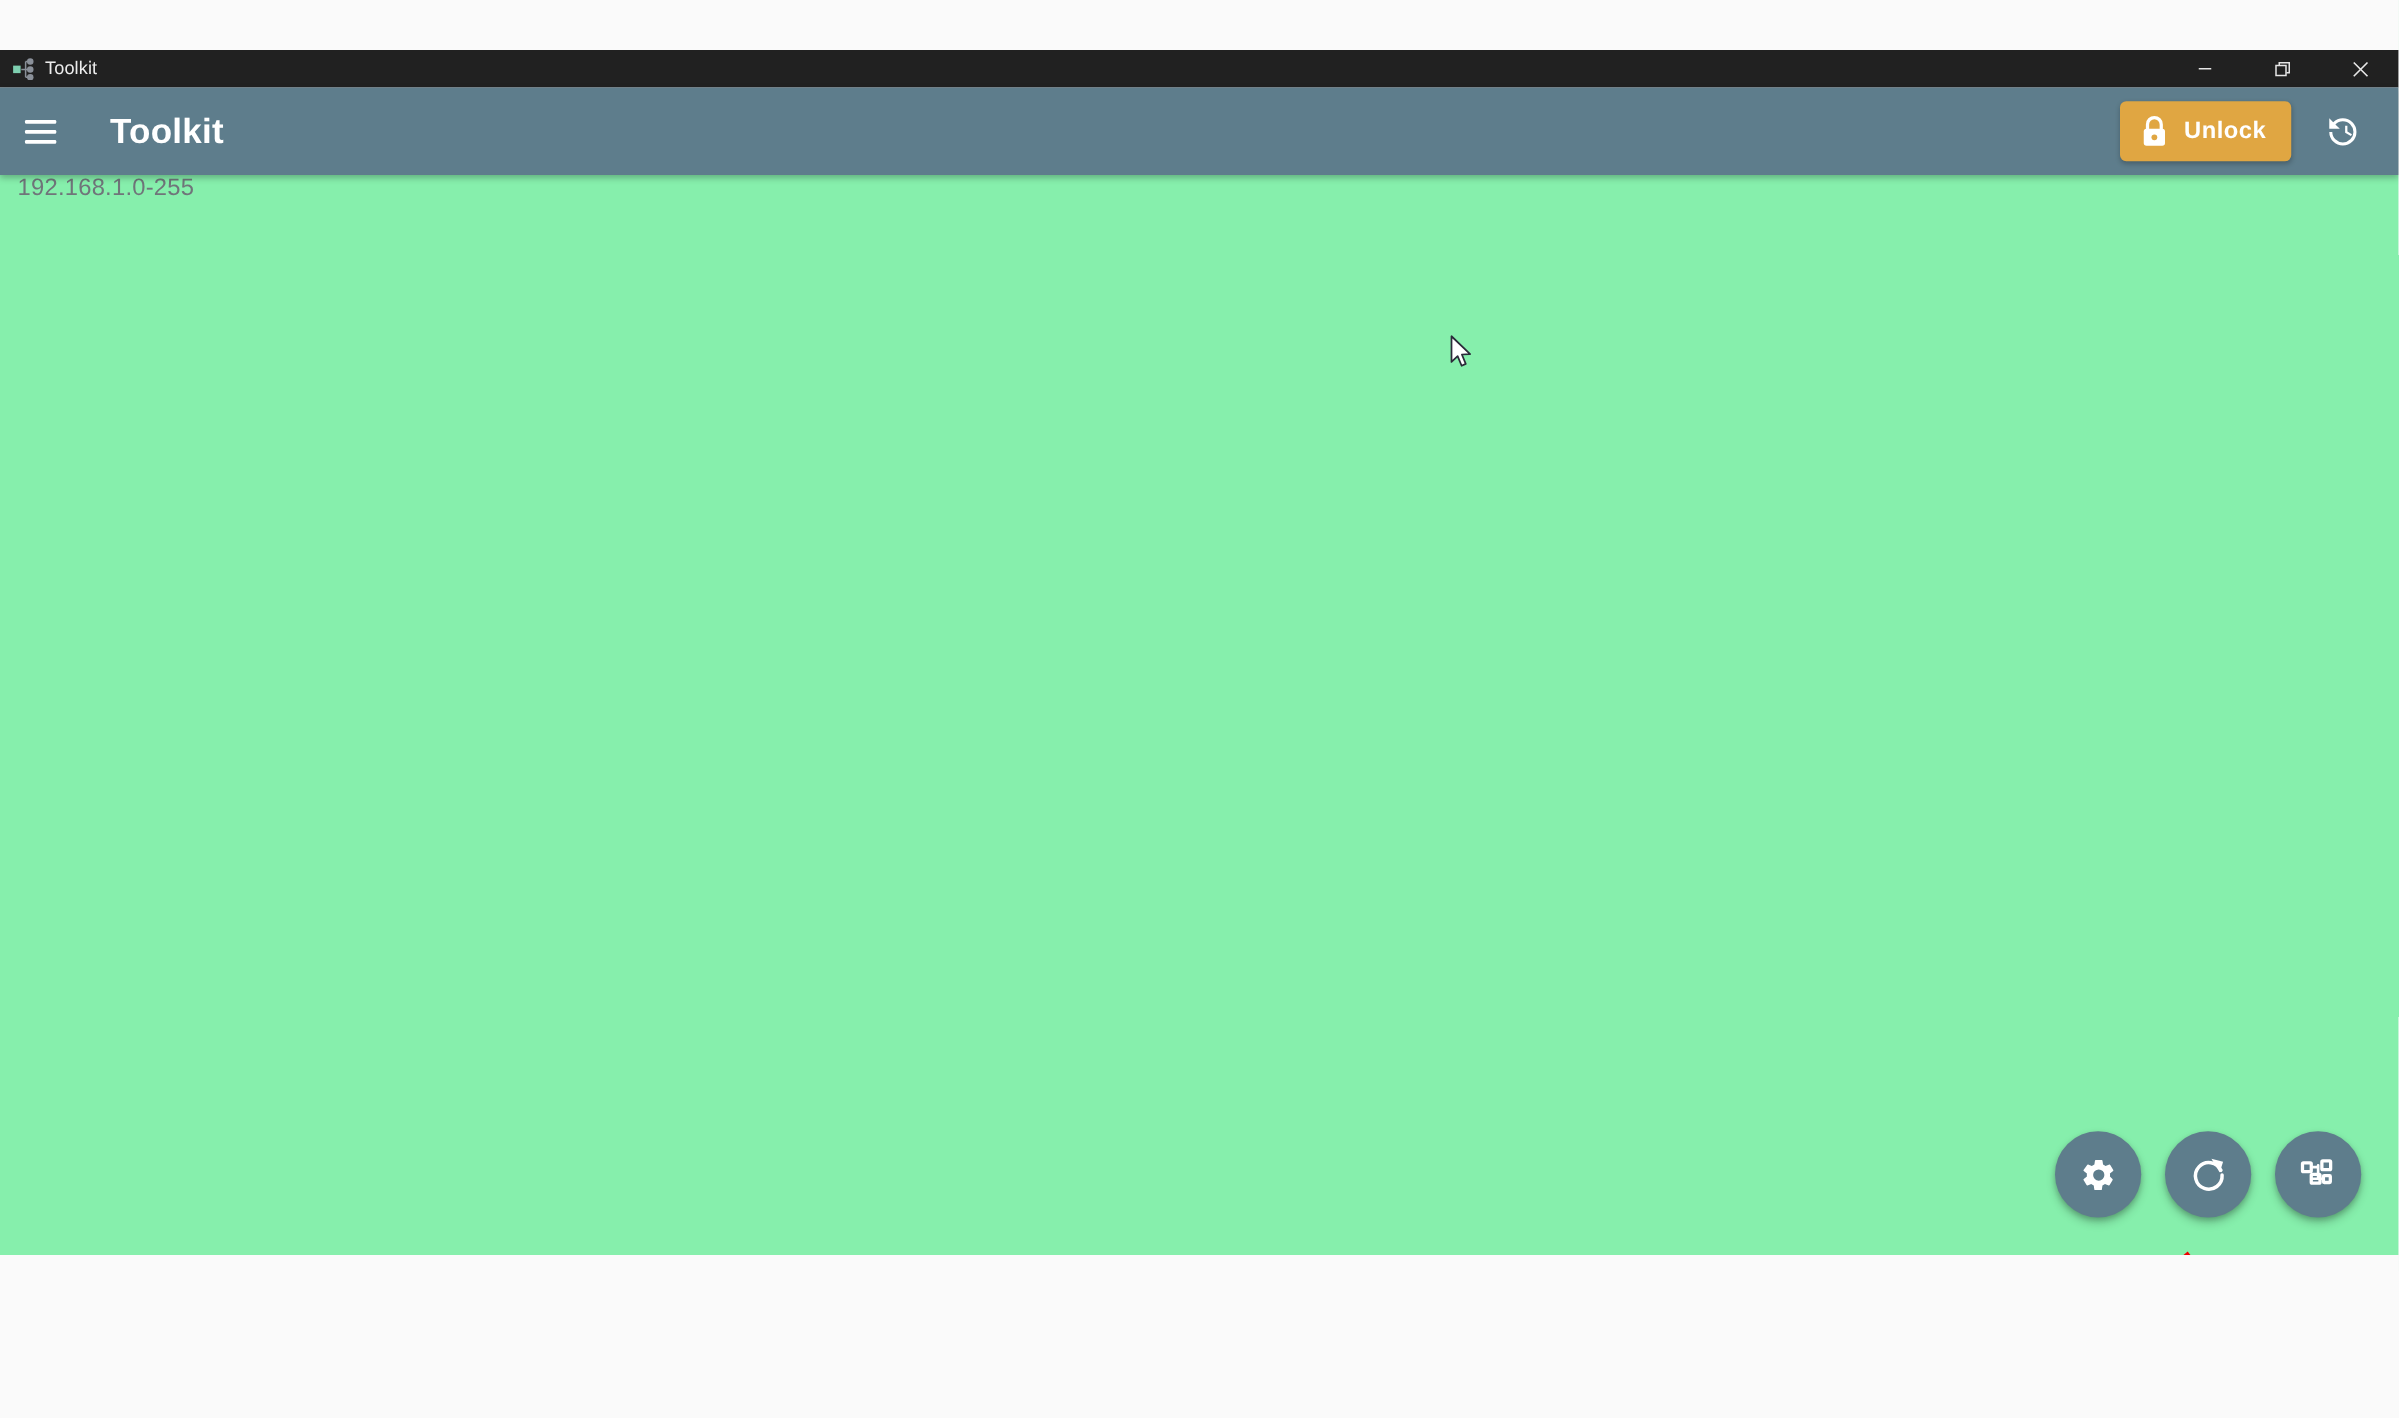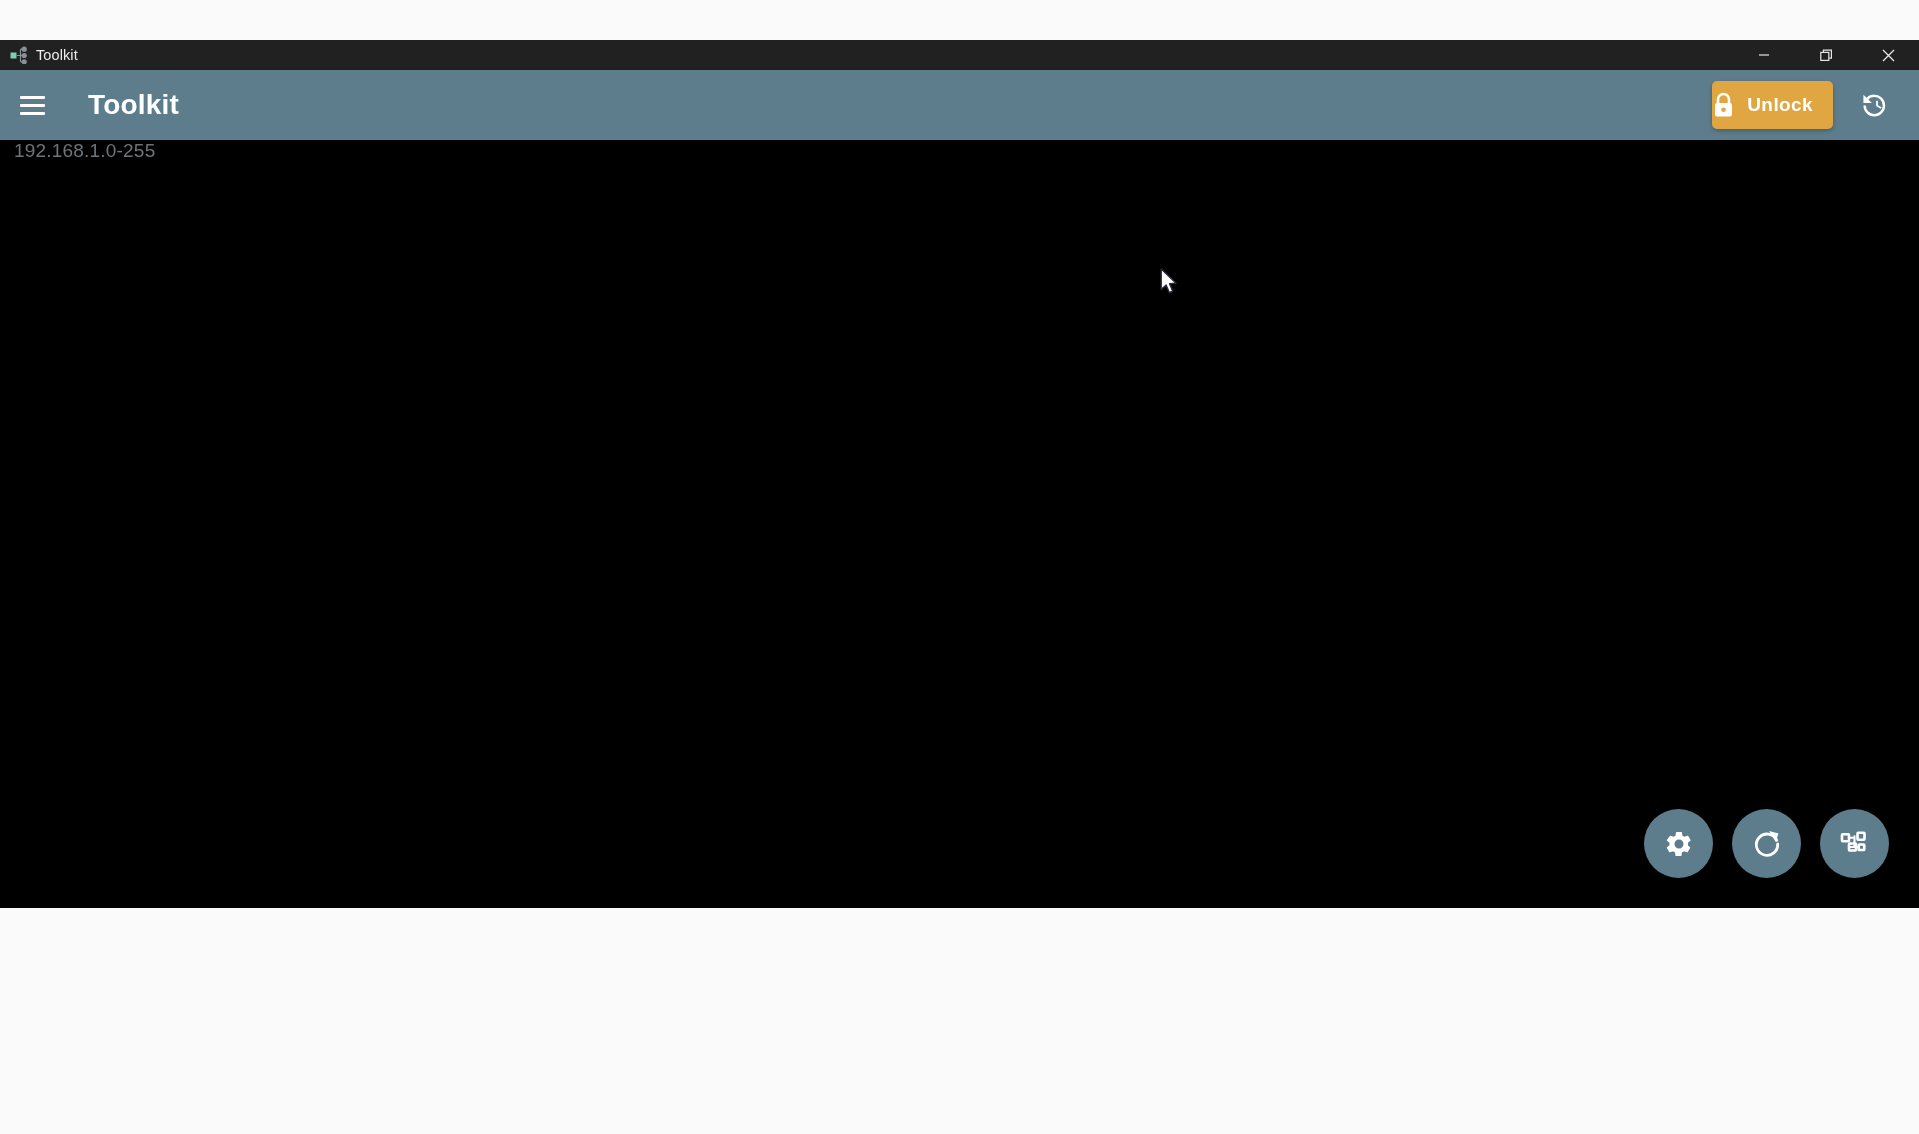--- a/index.html
+++ b/index.html
@@ -112,21 +112,21 @@
 
   #unlock-button {
     display: flex;
     align-items: center;
     gap: 12px;
     background: #e0a642;
     color: #ffffff;
     border: none;
     border-radius: 5px;
     height: 48px;
-    padding: 0 20px 0 0;
+    padding: 0 20px 0 16px;
     font-family: "Liberation Sans", sans-serif;
     font-size: 19px;
     font-weight: bold;
     letter-spacing: 0.4px;
     cursor: pointer;
     box-shadow: 0 2px 4px rgba(0,0,0,0.24);
     justify-content: center;
   }
 
   #history-button {
@@ -142,22 +142,22 @@
     justify-content: center;
     cursor: pointer;
     flex: 0 0 auto;
   }
 
   
   #content {
     position: absolute;
     top: 100px; left: 0;
     width: 100%;
-    height: 768px;
-    background: #000000;
+    height: 864px;
+    background: #86efac;
     overflow: hidden;
   }
 
   #subnet-label {
     position: absolute;
     top: 0px;
     left: 14px;
     font-size: 19px;
     color: #70757a;
     letter-spacing: 0.2px;

